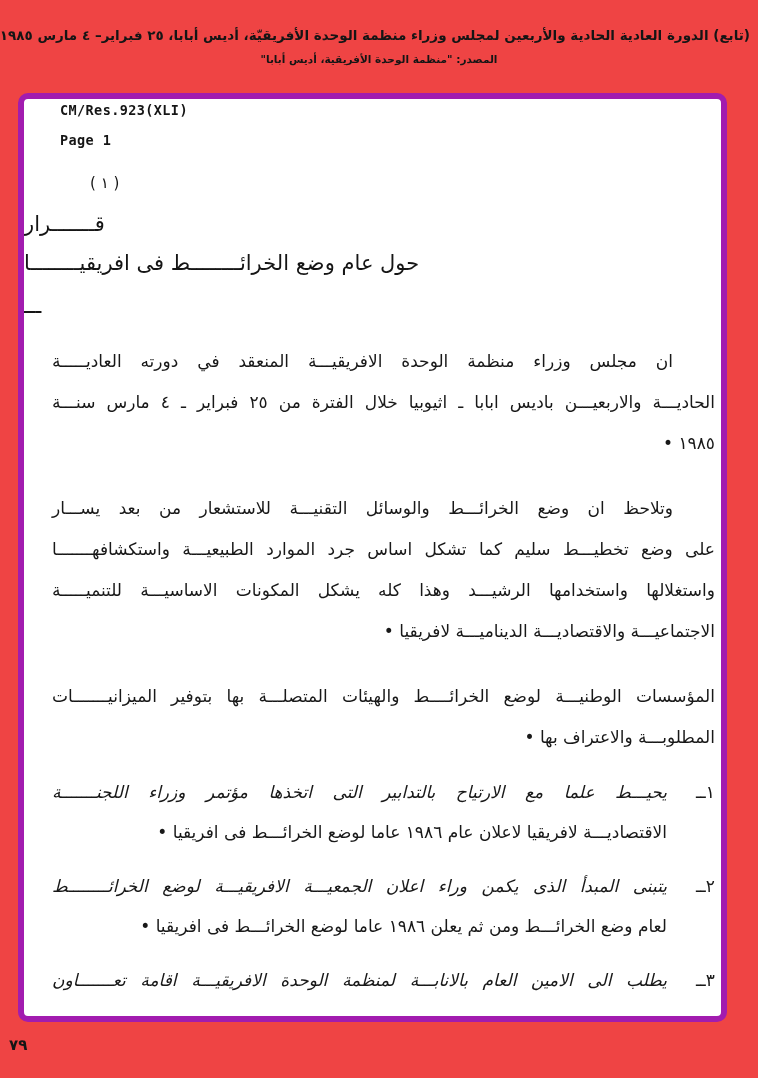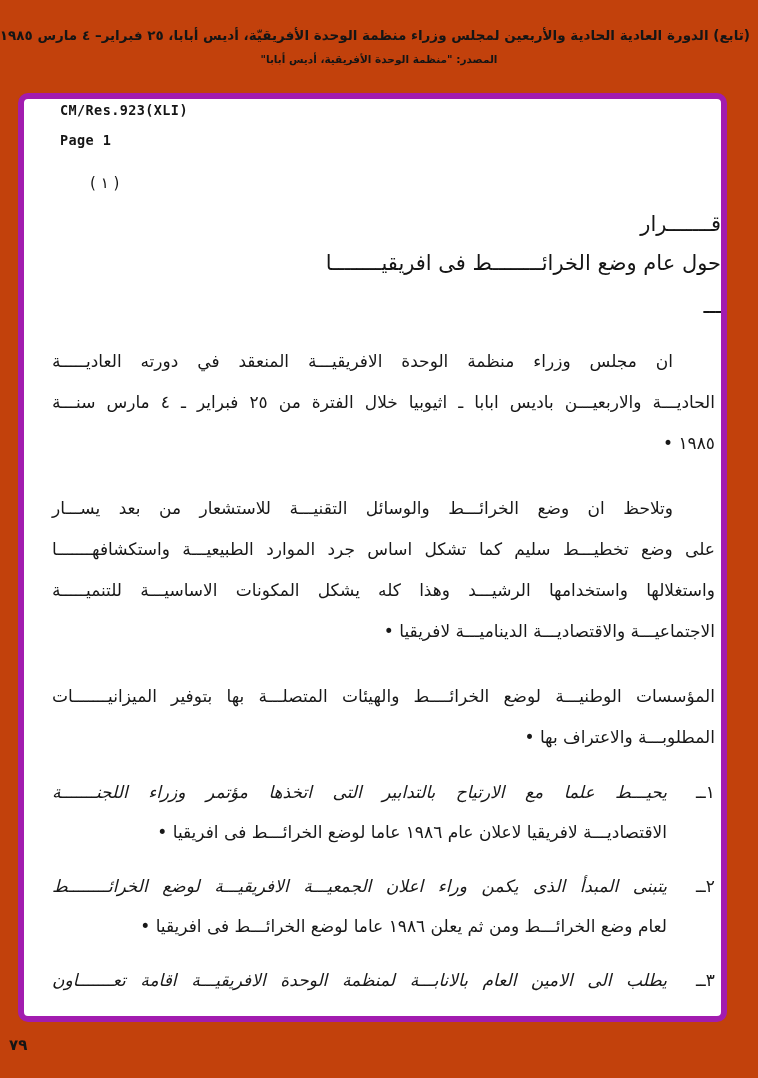--- a/index.html
+++ b/index.html
@@ -3,21 +3,21 @@
 <meta charset="utf-8">
 <style>
   html, body { margin: 0; padding: 0; }
   body {
     width: 758px; height: 1078px;
     background: #ffffff;
     font-family: "DejaVu Sans", sans-serif;
     color: #151515;
     -webkit-font-smoothing: antialiased;
   }
-  .page { position: relative; width: 758px; height: 1078px; background: #c2410c; overflow: hidden; }
+  .page { position: relative; width: 758px; height: 1078px; background: #ef4444; overflow: hidden; }
 
   
   .hdr { position: absolute; top: 27px; left: 8px; right: 8px; direction: rtl; text-align: center; }
   .hdr-line1 { font-size: 13.5px; font-weight: bold; letter-spacing: 0; white-space: nowrap; }
   .hdr-line2 { font-size: 10.5px; font-weight: bold; margin-top: 10px; }
 
   
   .green-box {
     position: absolute; left: 18px; top: 93px;
     width: 709px; height: 929px;
@@ -39,24 +39,24 @@
     margin: 14px 0 0 36px;
     font-family: "DejaVu Sans Mono", monospace;
     font-size: 13.5px; font-weight: bold; letter-spacing: 0.4px;
     direction: ltr; text-align: left;
   }
   .section-no {
     margin: 26px 0 0 66px;
     font-size: 15px; direction: rtl; text-align: left;
     display: inline-block;
   }
-  .title-wrap { margin-top: 20px; text-align: right; direction: rtl; }
+  .title-wrap { margin-top: 20px; text-align: left; direction: rtl; }
   .doc-title { font-size: 21px; }
   .doc-subtitle { margin-top: 15px; font-size: 21px; }
-  .doc-divider { margin-top: 22px; font-size: 17px; font-weight: bold; margin-left: 36px; }
+  .doc-divider { margin-top: 22px; font-size: 17px; font-weight: bold; }
 
   
   .body-text {
     direction: rtl;
     padding: 0 6px 0 28px;
     font-size: 17px;
     color: #181818;
   }
   .para { margin-top: 24px; }
   .para .line { line-height: 41px; text-align: right; white-space: nowrap; }

